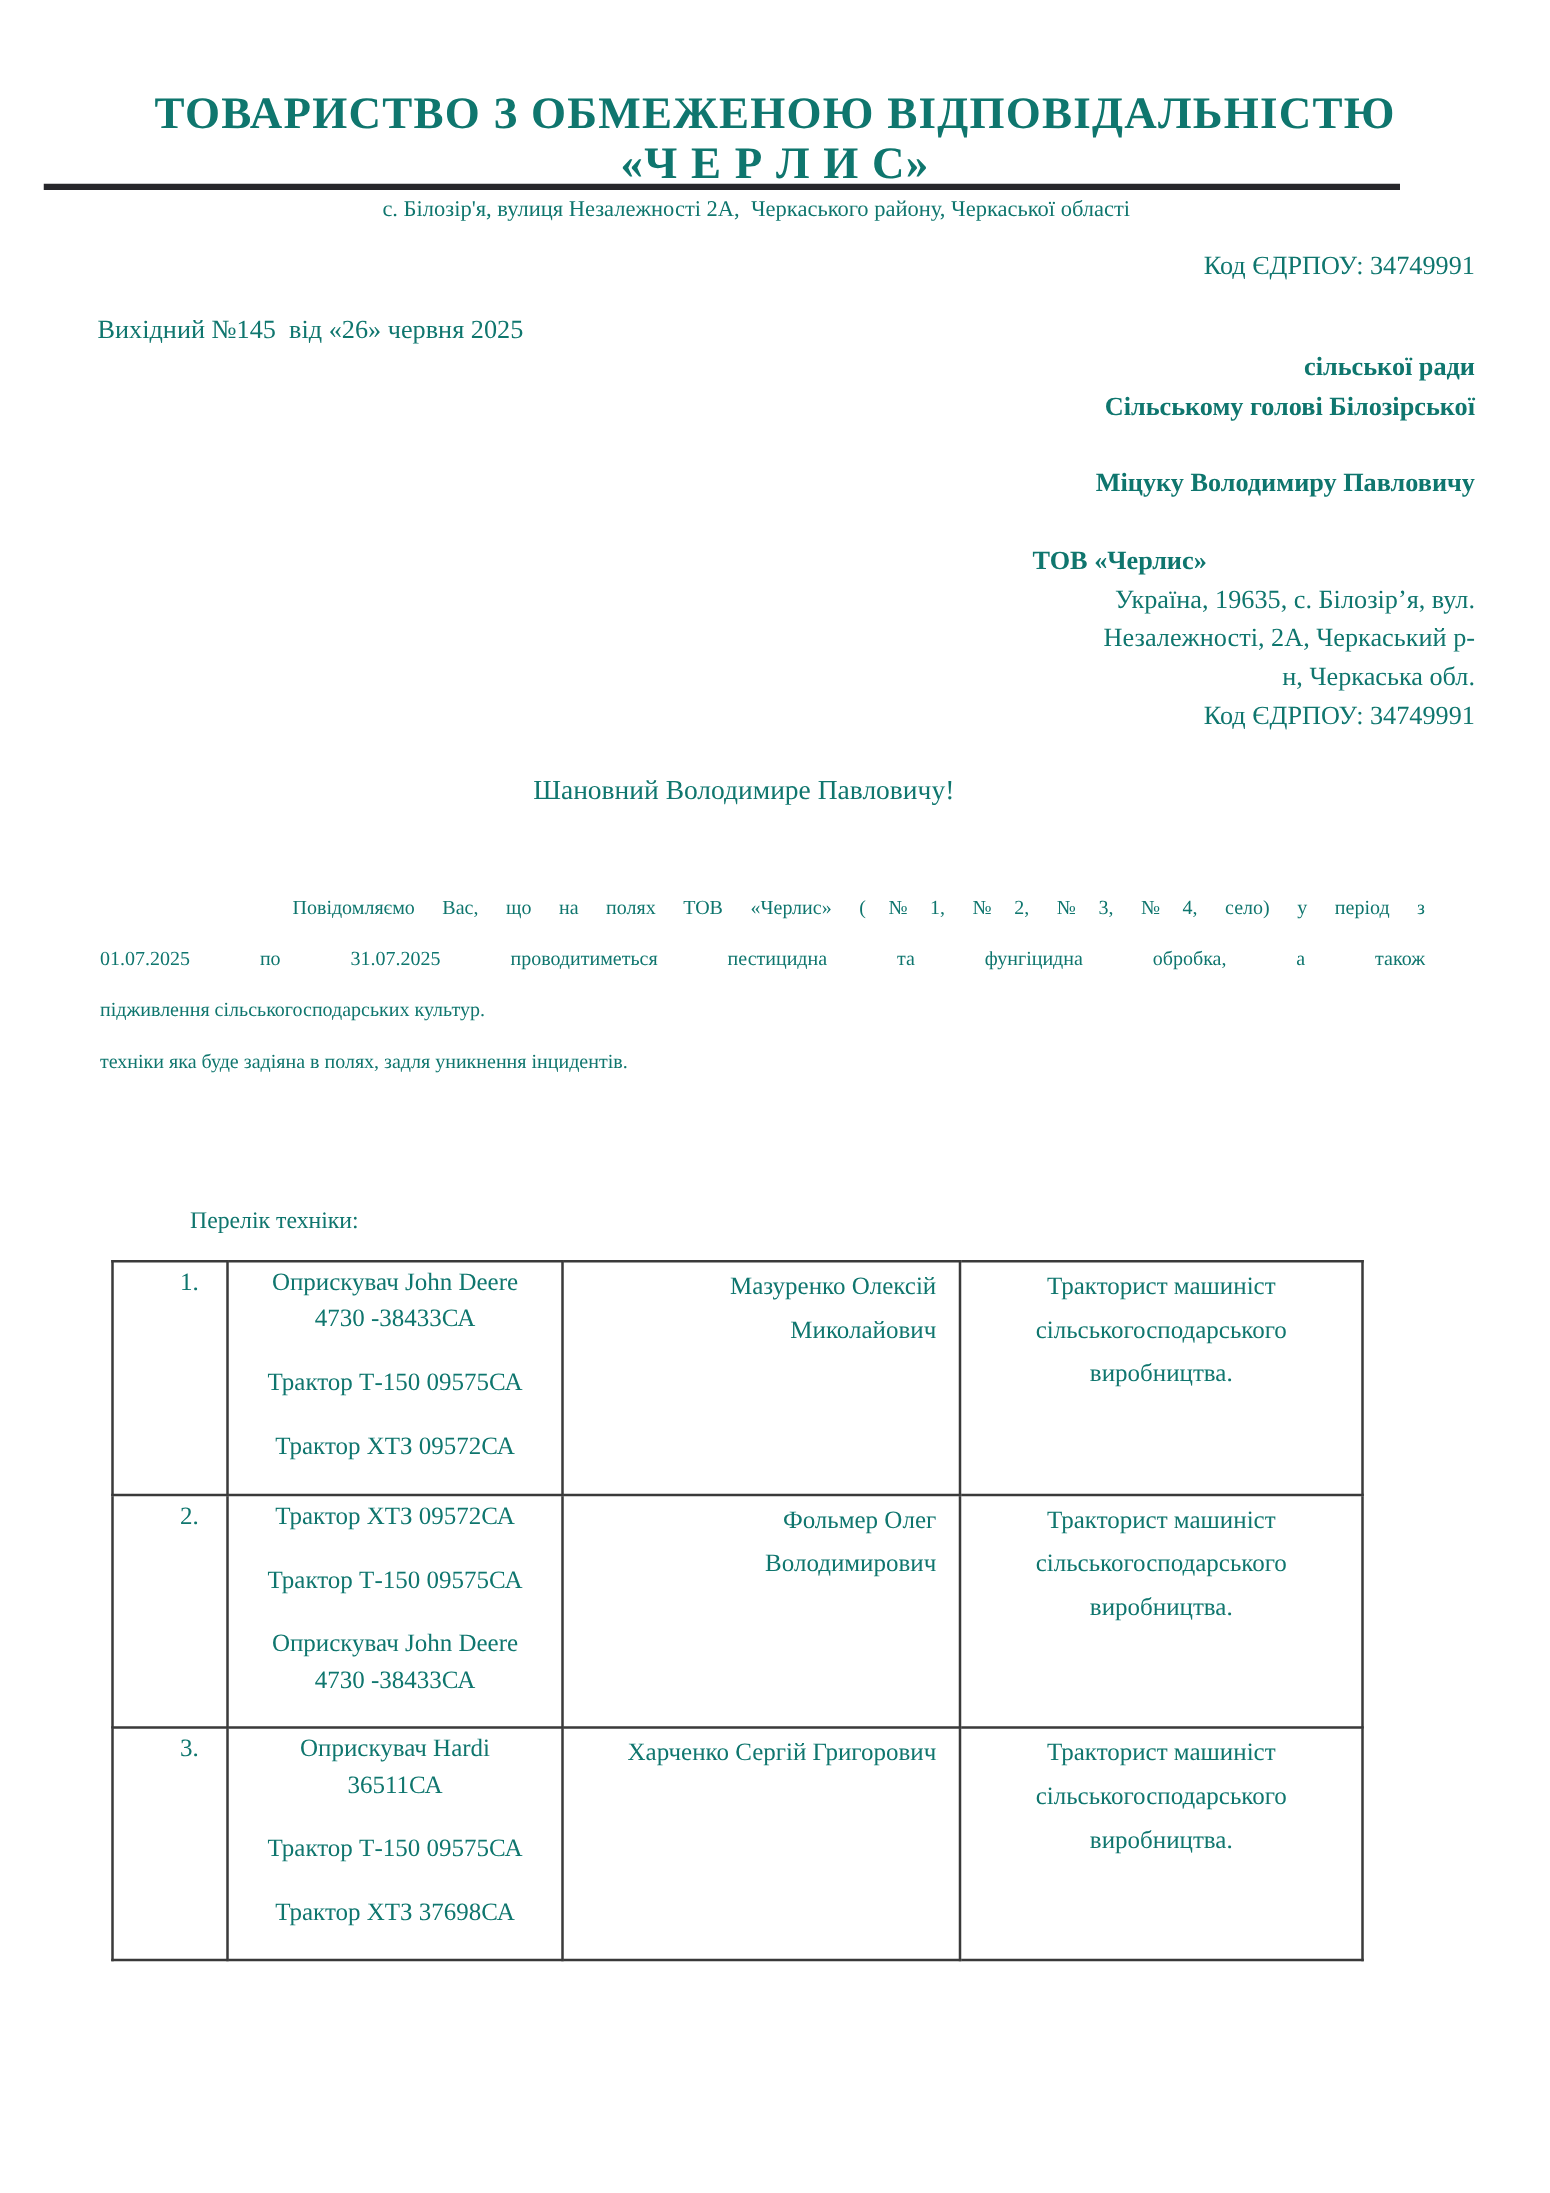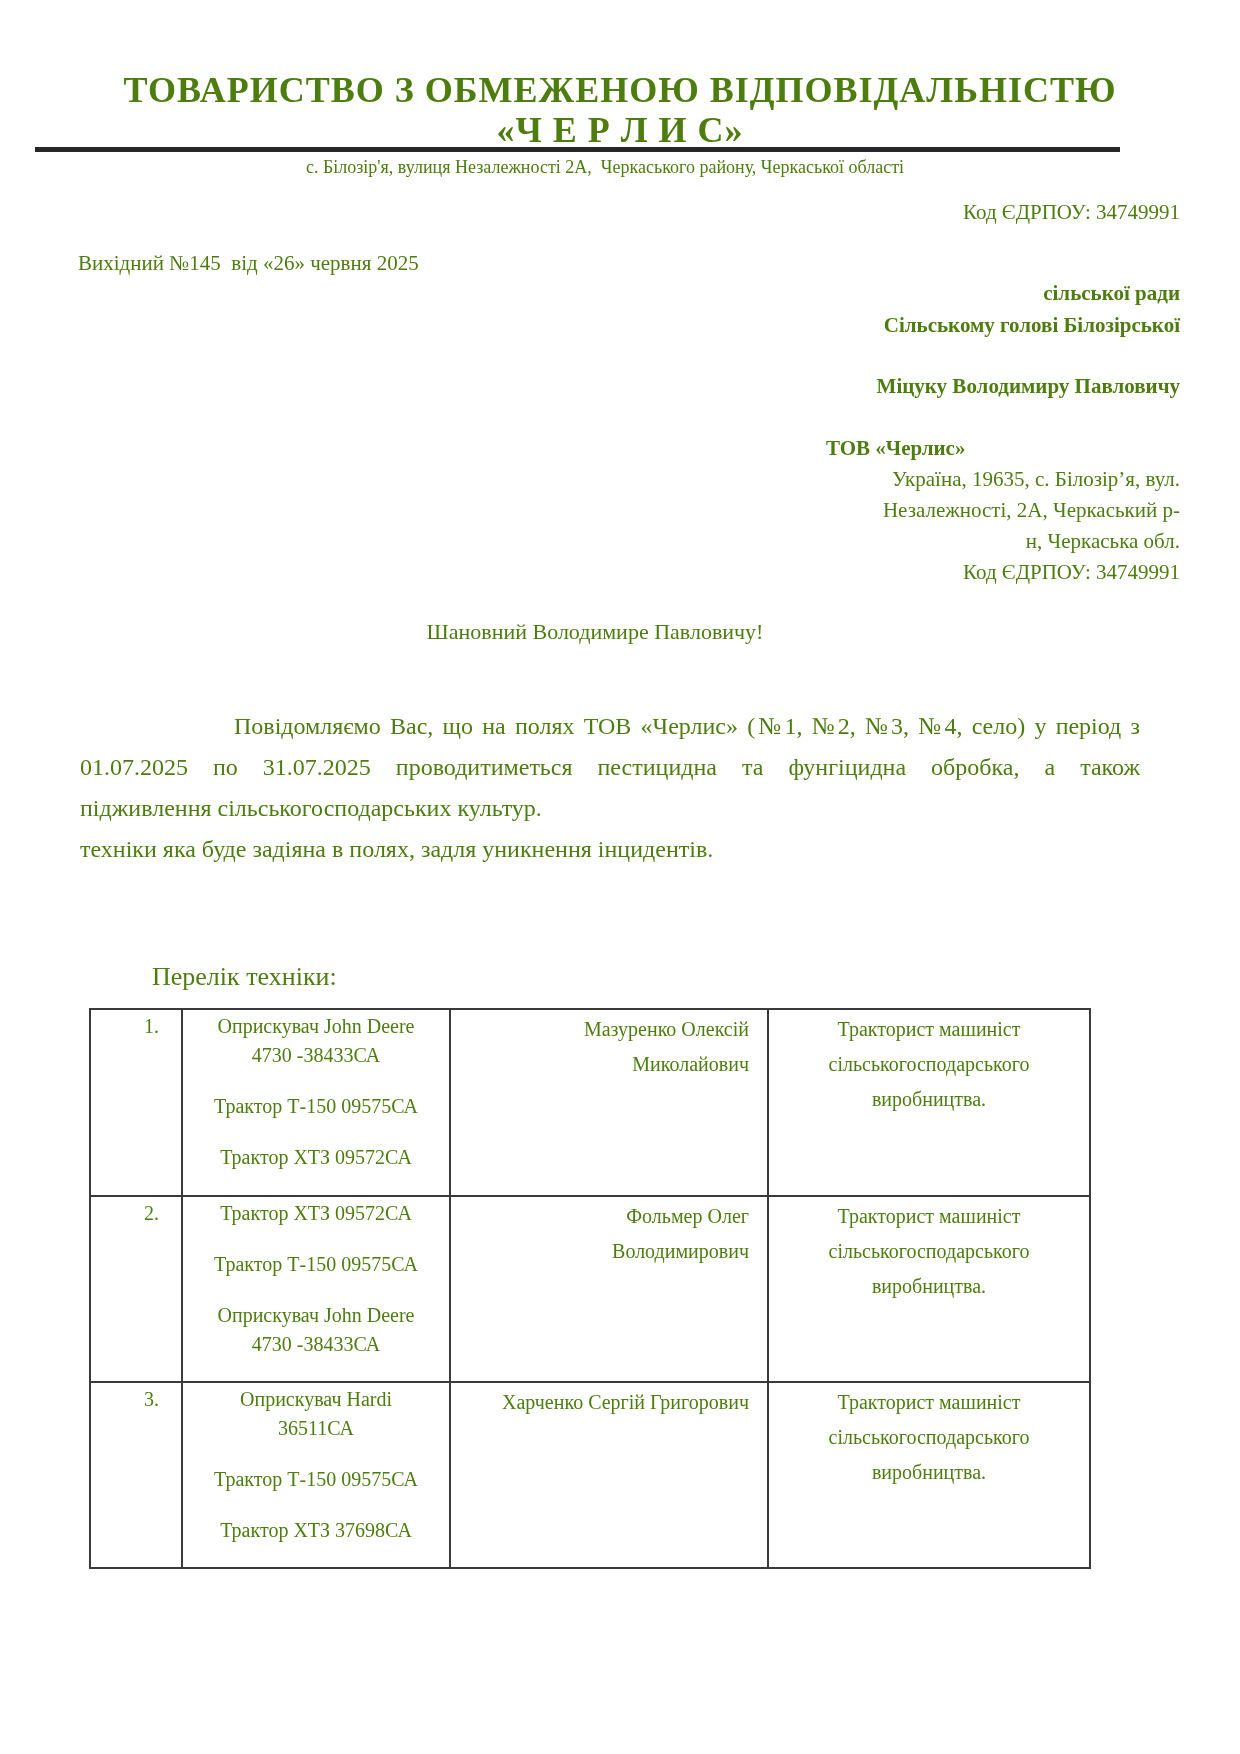--- a/index.html
+++ b/index.html
@@ -1,18 +1,18 @@
 <!DOCTYPE html>
 <html><head>
 <meta charset="utf-8">
 <style>
   html,body { margin:0; padding:0; background:#e8e8e8; }
   .page {
     position:relative; width:1240px; height:1754px; margin:0 auto;
-    background:#ffffff; color:#4d7c0f;
+    background:#ffffff; color:#0f766e;
     font-family:"Liberation Serif","DejaVu Serif",serif;
     overflow:hidden;
   }
   .doc-title-1 {
     position:absolute; top:70px; left:0; width:1240px; text-align:center;
     font-size:36px; font-weight:700; letter-spacing:1px; line-height:40px;
   }
   .doc-title-2 {
     position:absolute; top:110px; left:0; width:1240px; text-align:center;
     font-size:36px; font-weight:700; letter-spacing:1px; line-height:40px;
@@ -40,29 +40,29 @@
   .addressee .bold-right { text-align:right; font-weight:700; }
   .addressee .name { margin-top:29px; }
   .addressee .company { margin-top:30px; font-weight:700; text-align:left; }
   .addressee .addr { line-height:31px; text-align:right; }
   .salutation {
     position:absolute; top:618px; left:80px; width:1030px; text-align:center;
     font-size:22px; line-height:28px;
   }
   .body-text {
     position:absolute; top:706px; left:80px; width:1060px;
-    font-size:24px; line-height:41px;
+    font-size:16px; line-height:41px;
   }
   .jline { text-align:justify; text-align-last:justify; }
   .jline.last { text-align-last:left; }
   .indent-1 { text-indent:154px; }
   .indent-2 { text-indent:75px; }
   .p2-start { margin-top:3px; }
   .table-title {
-    position:absolute; top:963px; left:152px; font-size:26px; line-height:28px;
+    position:absolute; top:963px; left:152px; font-size:19px; line-height:28px;
   }
   .equip-table {
     position:absolute; top:1008px; left:89px; width:1000px;
     border-collapse:collapse; table-layout:fixed; font-size:20px;
   }
   .equip-table td { border:2px solid #3a3a3a; vertical-align:top; padding:2px 0 0 0; }
   .equip-table tr.r1 { height:187px; }
   .equip-table tr.r2 { height:183px; }
   .equip-table tr.r3 { height:185px; }
   td.c-num  { text-align:right; padding-right:22px; line-height:29px; }

